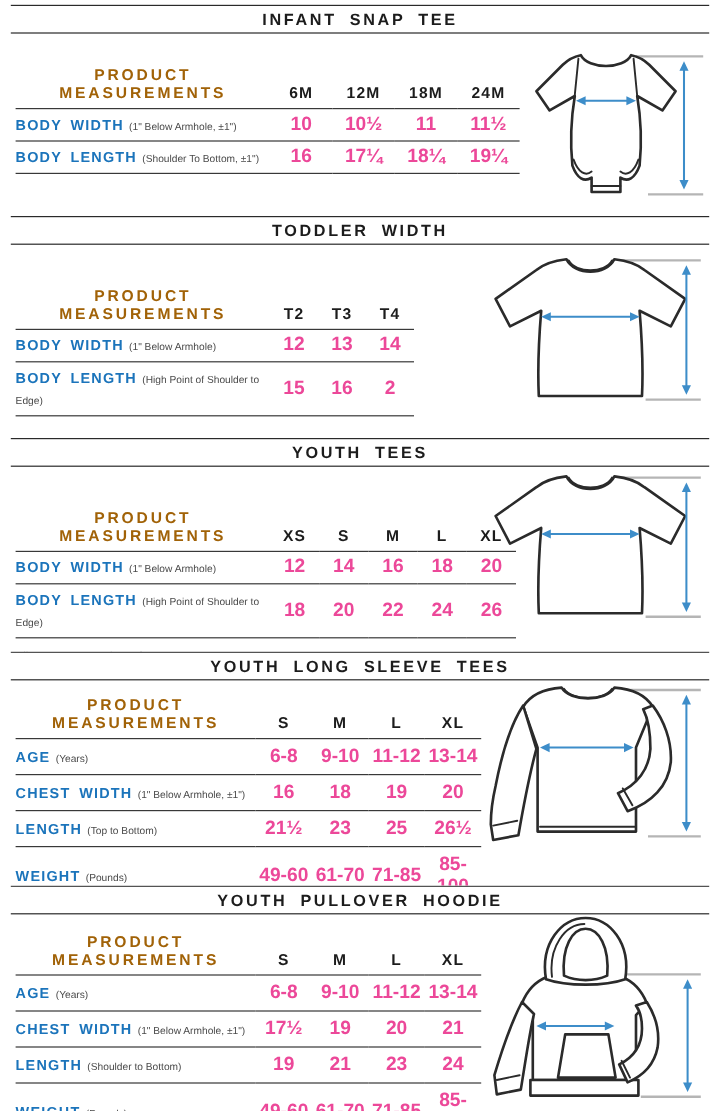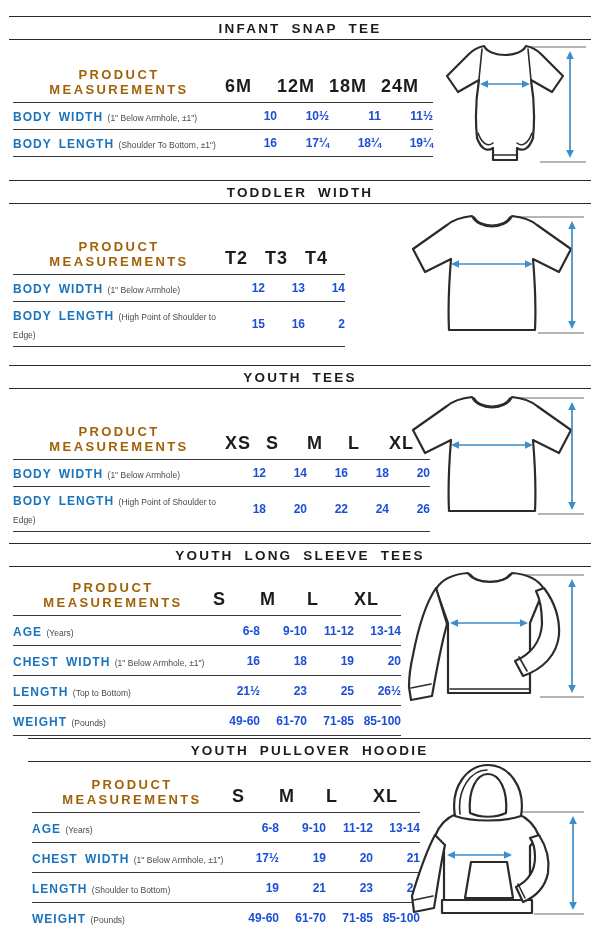--- a/index.html
+++ b/index.html
@@ -4,25 +4,25 @@
 <style>
   * { margin:0; padding:0; box-sizing:border-box; }
   html,body { background:#ffffff; }
   body {
     width:600px; height:926px; overflow:hidden;
     font-family:"Liberation Sans","DejaVu Sans",sans-serif;
     color:#231f20;
   }
   #sections { width:600px; height:926px; overflow:hidden; }
   section { position:relative; overflow:hidden; }
-  .s1 { height:180px; padding-top:16px; }
+  .s1 { height:180px; padding-top:4px; }
   .s2 { height:185px; }
   .s3 { height:178px; }
   .s4 { height:195px; }
-  .s5 { height:188px;margin-left:19px; }
+  .s5 { height:188px; }
 
   .band {
     margin:0 9px;
     border-top:1.6px solid #2a2a2a;
     border-bottom:1.6px solid #2a2a2a;
     text-align:center; padding:4px 0 3px;
   }
   .band h2 {
     font-size:13.5px; font-weight:bold; color:#1c1c1c;
     letter-spacing:2.2px; word-spacing:5px; line-height:15px;
@@ -32,32 +32,32 @@
   .s1 .left { padding-top:27px; }
   .s2 .left { padding-top:35px; }
   .s3 .left { padding-top:35px; }
   .s4 .left { padding-top:13px; }
   .s5 .left { padding-top:15px; }
 
   table { border-collapse:collapse; table-layout:fixed; }
   th,td { padding:0; }
   thead th { padding-bottom:5px; border-bottom:1.5px solid #383838; vertical-align:bottom; }
   th.c1 { text-align:center; font-size:13px; color:#a16207; letter-spacing:2.4px; word-spacing:6px; }
-  th.size { font-size:18px; color:#1c1c1c; text-align:left; letter-spacing:1px; }
+  th.size { font-size:13px; color:#1c1c1c; text-align:center; letter-spacing:1px; }
   tbody td { border-bottom:1.5px solid #383838; padding-top:4px; padding-bottom:4px; }
   .s4 tbody td, .s5 tbody td { padding-top:5.5px; padding-bottom:5.5px; }
   .s1 .c1, .s2 .c1, .s3 .c1 { width:212px; }
   .s4 .c1, .s5 .c1 { width:200px; }
   .s1 .size { width:52px; }
   .s2 .size { width:40px; }
   .s3 .size { width:41px; }
   .s4 .size, .s5 .size { width:47px; }
   .rname { font-weight:bold; color:#1b74bb; font-size:12px; letter-spacing:1px; word-spacing:3px; }
   .rnote { font-size:8.5px; color:#4a4a4a; }
-  td.val { font-weight:bold; color:#1d4ed8; font-size:12px; text-align:right; }
+  td.val { font-weight:bold; color:#ec4899; font-size:16px; text-align:center; }
 
   .notes { margin-top:8px; }
   .notes p { font-size:9.5px; line-height:15.5px; color:#4a4a4a; }
   .notes p b { color:#1c1c1c; letter-spacing:.3px; }
 
   .illo { position:absolute; right:8px; }
   .s1 .illo { top:32px; }
   .s2 .illo { top:21px; }
   .s3 .illo { top:17px; }
   .s4 .illo { top:18px; }

